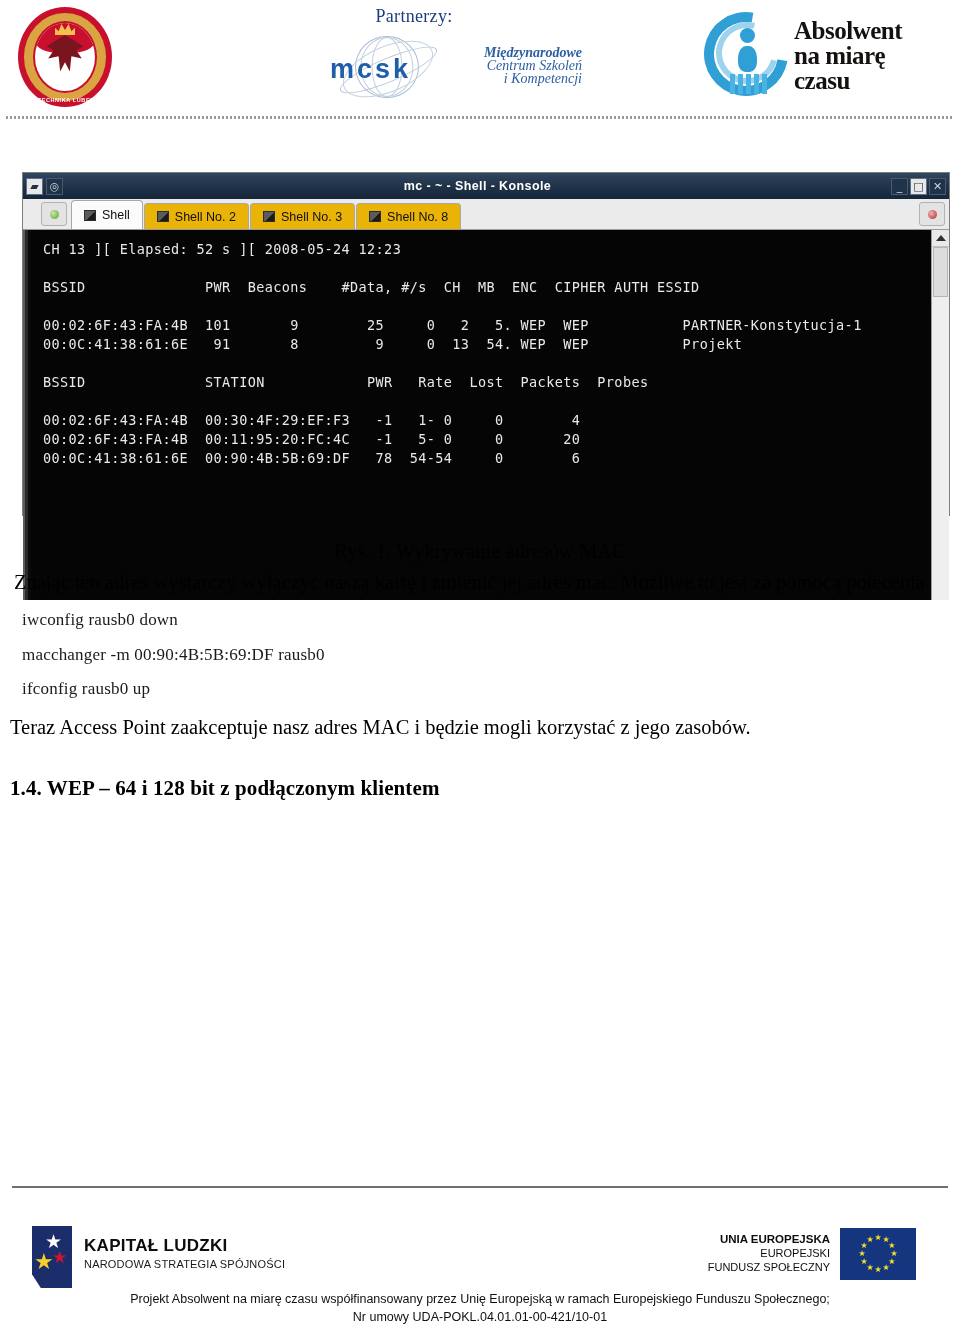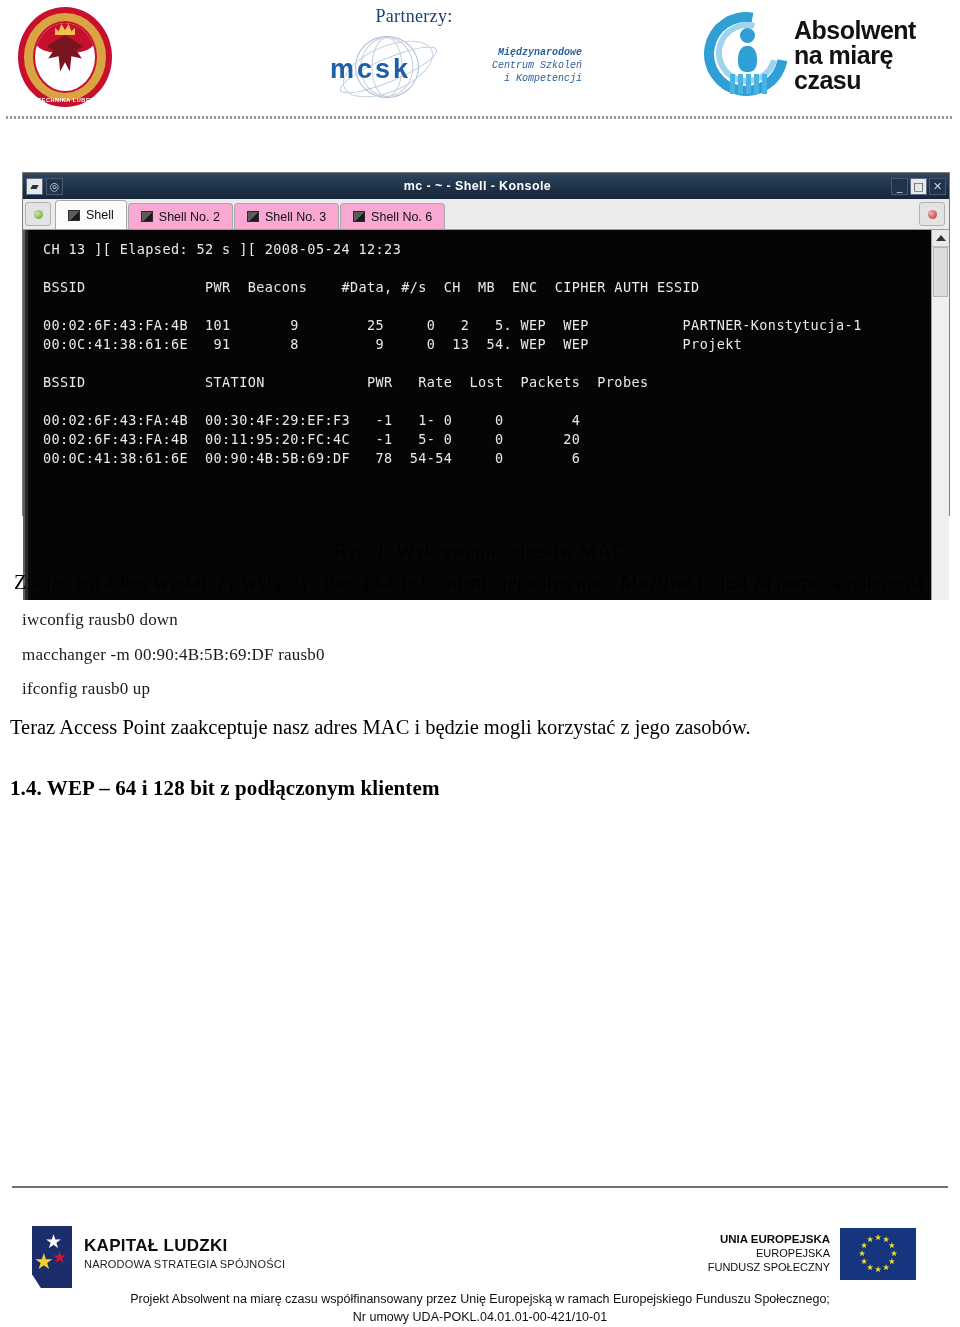--- a/index.html
+++ b/index.html
@@ -167,22 +167,22 @@
     font-weight: bold;
     font-size: 27px;
     letter-spacing: 3px;
     color: #1f5fa9;
   }
   #mcsk-logo .mcsk-sub {
     position: absolute;
     left: 112px; top: 10px;
     width: 140px;
     text-align: right;
-    font-family: Liberation Mono, monospace;
-    font-size: 10px;
+    font-family: Liberation Serif, serif;
+    font-size: 14px;
     line-height: 13px;
     color: #2a5fa0;
     font-style: italic;
   }
   #mcsk-logo .mcsk-sub .b { font-weight: bold; font-style: italic; }
 
   
   #absolwent-logo {
     position: absolute;
     left: 700px; top: 8px;
@@ -229,21 +229,21 @@
     gap: 3px;
   }
   #absolwent-logo .bars i {
     display: block;
     width: 5px; height: 20px;
     background: #49b3e3;
   }
   #absolwent-logo .brand-text {
     position: absolute;
     left: 94px; top: 10px;
-    font-family: Liberation Sans, sans-serif;
+    font-family: Liberation Serif, serif;
     font-weight: bold;
     font-size: 25px;
     line-height: 25px;
     color: #14110f;
     letter-spacing: -.5px;
   }
 
   
   #konsole-window {
     position: absolute;
@@ -291,41 +291,41 @@
   #konsole-titlebar .win-controls { display: flex; }
   #konsole-titlebar .win-controls .tb-btn { margin-left: 2px; margin-right: 0; }
 
   #konsole-tabbar {
     position: relative;
     height: 30px;
     background: #ebebeb;
     border-bottom: 1px solid #9a9a9a;
     display: flex;
     align-items: flex-end;
-    padding-left: 0;
+    padding-left: 16px;
   }
   .tab-newbtn {
     width: 24px; height: 22px;
     margin: 0 4px 3px 2px;
     border: 1px solid #b2b2b2;
     border-radius: 3px;
     background: #e3e3e3;
     display: flex; align-items: center; justify-content: center;
   }
   .tab-newbtn .dot {
     width: 9px; height: 9px; border-radius: 50%;
     background: radial-gradient(circle at 35% 35%, #c8e9a6, #5c9c2e);
   }
   .k-tab {
     height: 26px;
     display: flex;
     align-items: center;
     gap: 6px;
     padding: 0 12px;
-    background: #f9a8d4;
+    background: #eab308;
     border: 1px solid #a8a8a8;
     border-bottom: none;
     border-radius: 4px 4px 0 0;
     font-family: "Liberation Sans", sans-serif;
     font-size: 12.5px;
     color: #101010;
     margin-right: 1px;
     box-sizing: border-box;
   }
   .k-tab.active {
@@ -622,21 +622,21 @@
     <div class="k-tab">
       <span class="tab-icon"></span>
       <span>Shell No. 2</span>
     </div>
     <div class="k-tab">
       <span class="tab-icon"></span>
       <span>Shell No. 3</span>
     </div>
     <div class="k-tab">
       <span class="tab-icon"></span>
-      <span>Shell No. 6</span>
+      <span>Shell No. 8</span>
     </div>
 
     <div class="tabbar-spacer"></div>
     <div class="tab-closebtn">
       <span class="dot"></span>
     </div>
   </div>
 
   <div id="konsole-body">
     <div id="term-leftedge"></div>
@@ -671,21 +671,21 @@
       <span class="star s2">★</span>
       <span class="star s3">★</span>
     </div>
     <div class="kl-title">KAPITAŁ LUDZKI</div>
     <div class="kl-sub">NARODOWA STRATEGIA SPÓJNOŚCI</div>
   </div>
 
   <div id="eu-logo">
     <div class="eu-text">
       <div class="l1">UNIA EUROPEJSKA</div>
-      <div>EUROPEJSKA</div>
+      <div>EUROPEJSKI</div>
       <div>FUNDUSZ SPOŁECZNY</div>
     </div>
     <div class="eu-flag" id="eu-flag">
         <span class="star" style="left: 38px; top: 10px;">★</span>
         <span class="star" style="left: 46px; top: 12.1436px;">★</span>
         <span class="star" style="left: 51.8564px; top: 18px;">★</span>
         <span class="star" style="left: 54px; top: 26px;">★</span>
         <span class="star" style="left: 51.8564px; top: 34px;">★</span>
         <span class="star" style="left: 46px; top: 39.8564px;">★</span>
         <span class="star" style="left: 38px; top: 42px;">★</span>

